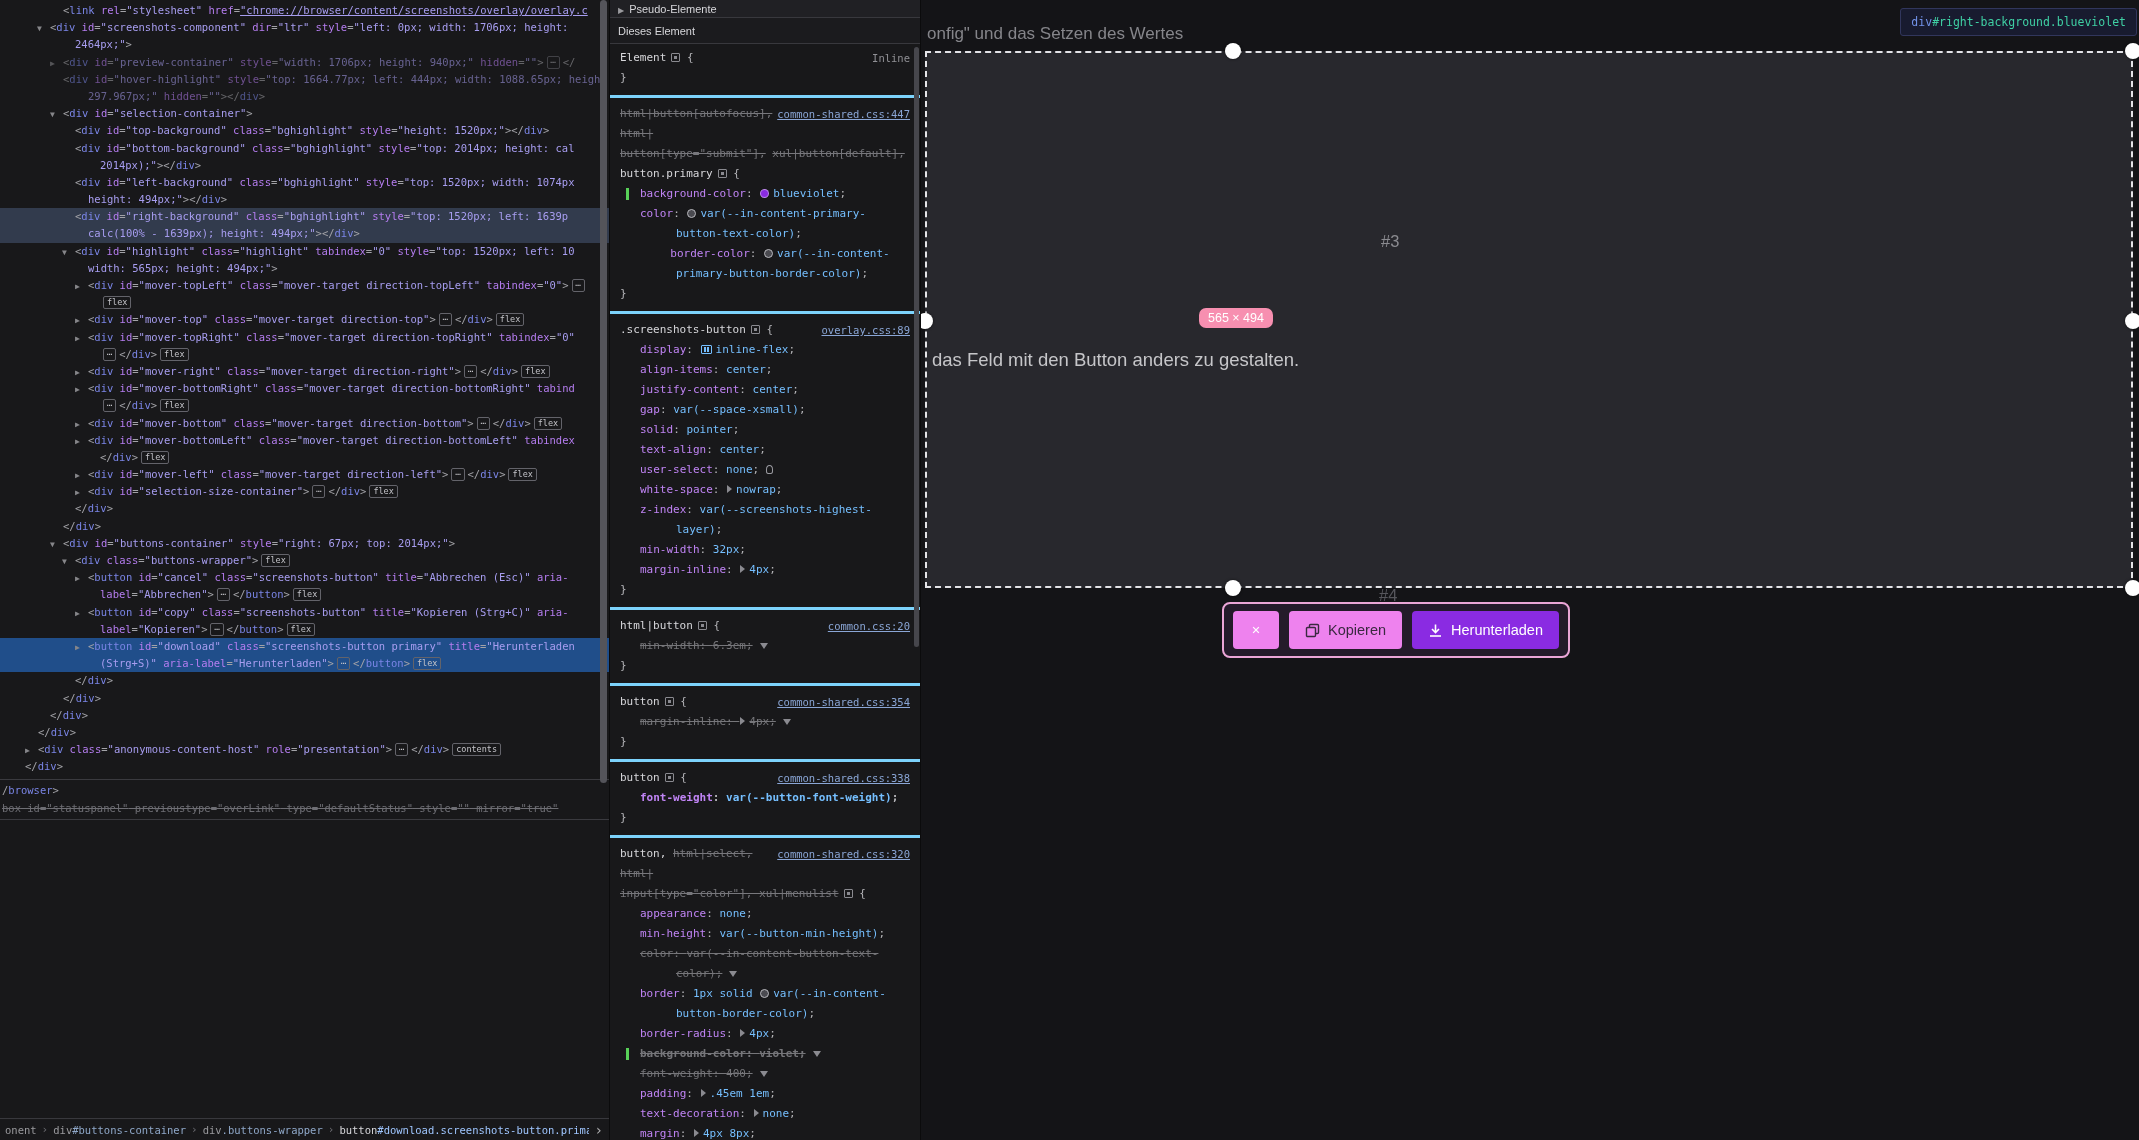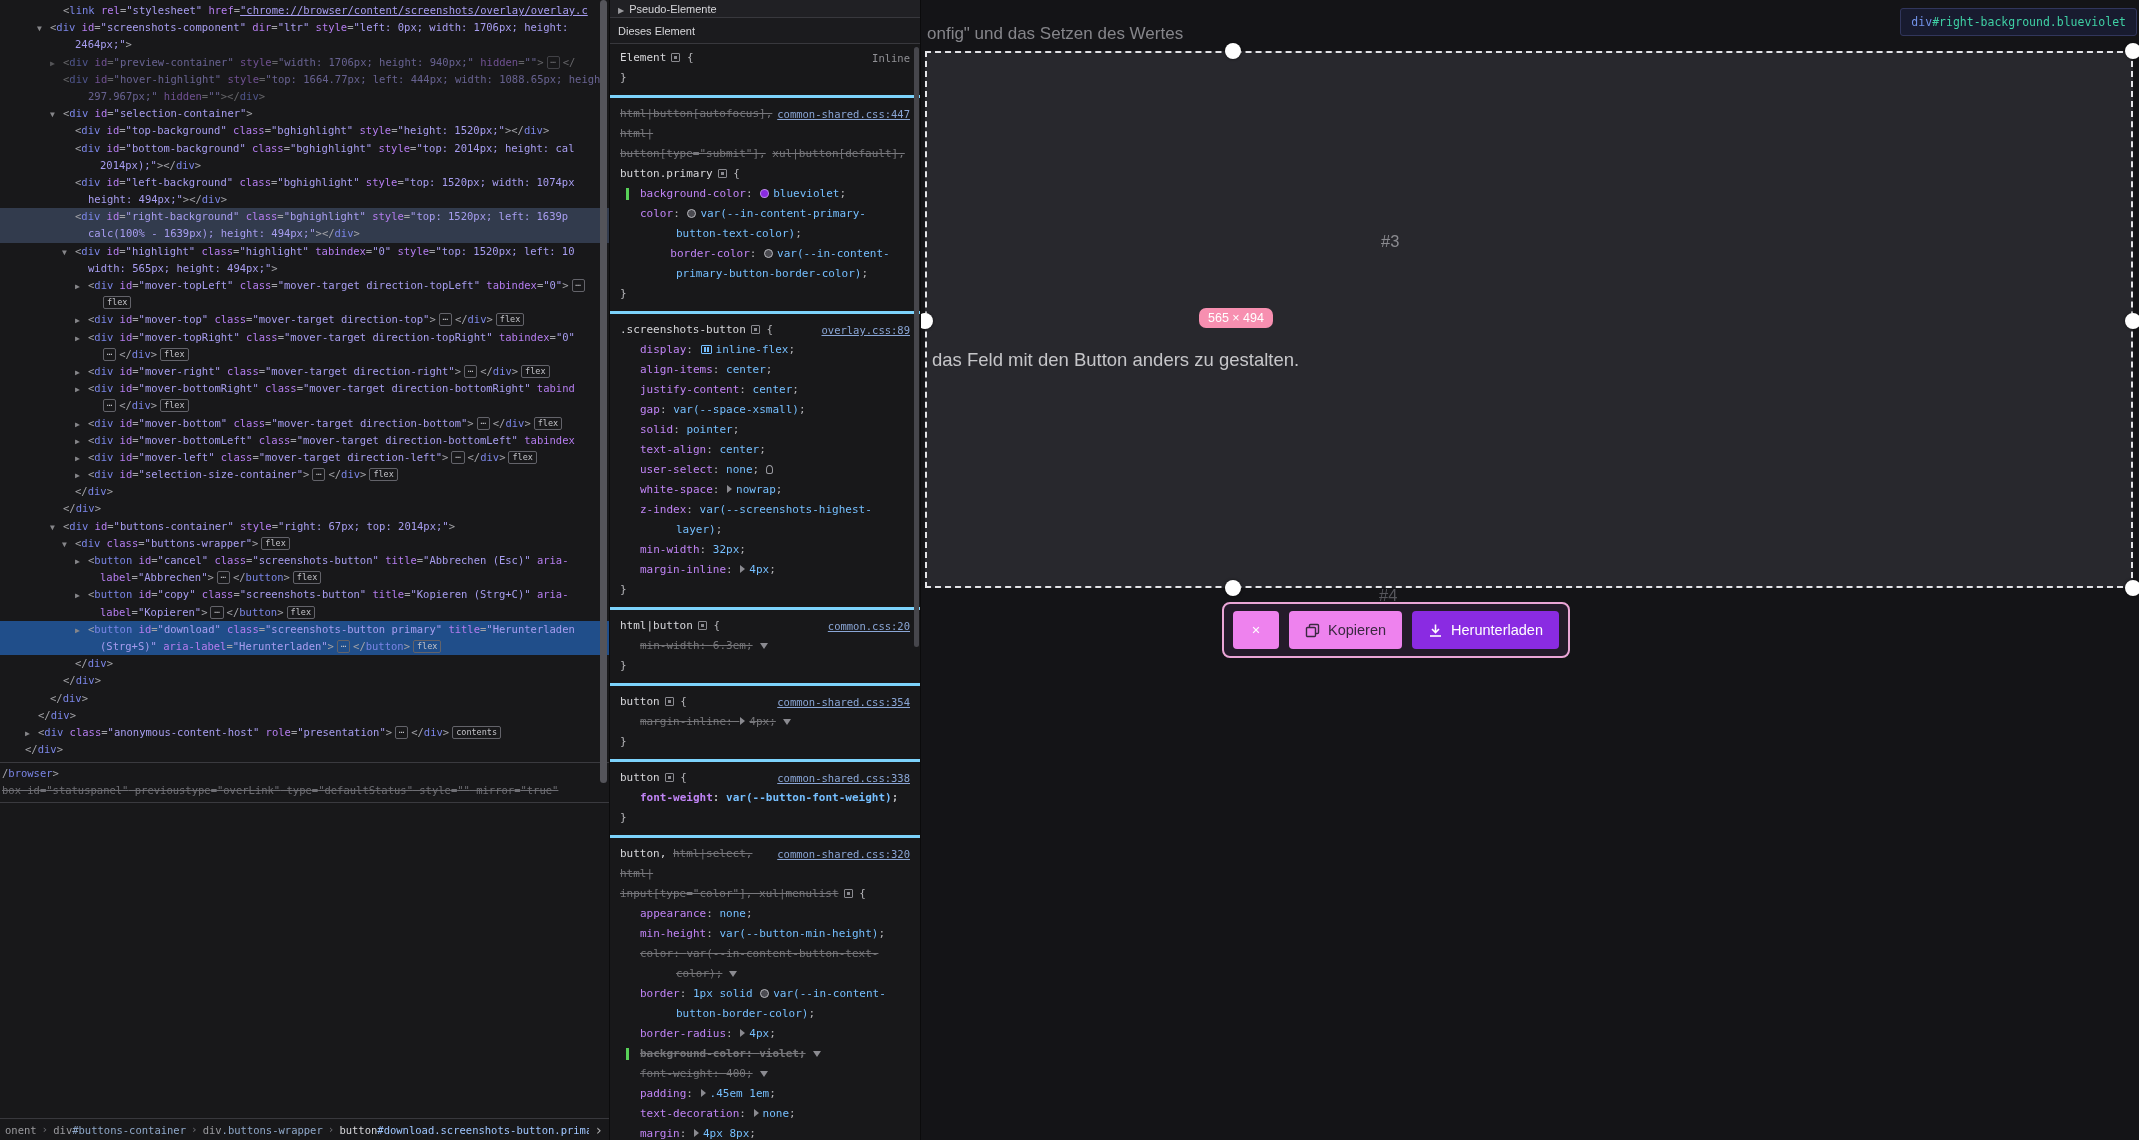--- a/index.html
+++ b/index.html
@@ -109,20 +109,21 @@
         <div class="mk-line" style="padding-left: 75px;"><span class="tarr">▶</span><span class="tp">&lt;</span><span class="tt">div</span><span class="ta"> id</span><span class="tp">=</span><span class="tv">"mover-topLeft"</span><span class="ta"> class</span><span class="tp">=</span><span class="tv">"mover-target direction-topLeft"</span><span class="ta"> tabindex</span><span class="tp">=</span><span class="tv">"0"</span><span class="tp">&gt;</span><span class="ic-ell">⋯</span></div>
         <div class="mk-line" style="padding-left: 100px;"><span class="ic-b">flex</span></div>
         <div class="mk-line" style="padding-left: 75px;"><span class="tarr">▶</span><span class="tp">&lt;</span><span class="tt">div</span><span class="ta"> id</span><span class="tp">=</span><span class="tv">"mover-top"</span><span class="ta"> class</span><span class="tp">=</span><span class="tv">"mover-target direction-top"</span><span class="tp">&gt;</span><span class="ic-ell">⋯</span><span class="tp">&lt;/</span><span class="tt">div</span><span class="tp">&gt;</span><span class="ic-b">flex</span></div>
         <div class="mk-line" style="padding-left: 75px;"><span class="tarr">▶</span><span class="tp">&lt;</span><span class="tt">div</span><span class="ta"> id</span><span class="tp">=</span><span class="tv">"mover-topRight"</span><span class="ta"> class</span><span class="tp">=</span><span class="tv">"mover-target direction-topRight"</span><span class="ta"> tabindex</span><span class="tp">=</span><span class="tv">"0"</span></div>
         <div class="mk-line" style="padding-left: 100px;"><span class="ic-ell">⋯</span><span class="tp">&lt;/</span><span class="tt">div</span><span class="tp">&gt;</span><span class="ic-b">flex</span></div>
         <div class="mk-line" style="padding-left: 75px;"><span class="tarr">▶</span><span class="tp">&lt;</span><span class="tt">div</span><span class="ta"> id</span><span class="tp">=</span><span class="tv">"mover-right"</span><span class="ta"> class</span><span class="tp">=</span><span class="tv">"mover-target direction-right"</span><span class="tp">&gt;</span><span class="ic-ell">⋯</span><span class="tp">&lt;/</span><span class="tt">div</span><span class="tp">&gt;</span><span class="ic-b">flex</span></div>
         <div class="mk-line" style="padding-left: 75px;"><span class="tarr">▶</span><span class="tp">&lt;</span><span class="tt">div</span><span class="ta"> id</span><span class="tp">=</span><span class="tv">"mover-bottomRight"</span><span class="ta"> class</span><span class="tp">=</span><span class="tv">"mover-target direction-bottomRight"</span><span class="ta"> tabind</span></div>
         <div class="mk-line" style="padding-left: 100px;"><span class="ic-ell">⋯</span><span class="tp">&lt;/</span><span class="tt">div</span><span class="tp">&gt;</span><span class="ic-b">flex</span></div>
         <div class="mk-line" style="padding-left: 75px;"><span class="tarr">▶</span><span class="tp">&lt;</span><span class="tt">div</span><span class="ta"> id</span><span class="tp">=</span><span class="tv">"mover-bottom"</span><span class="ta"> class</span><span class="tp">=</span><span class="tv">"mover-target direction-bottom"</span><span class="tp">&gt;</span><span class="ic-ell">⋯</span><span class="tp">&lt;/</span><span class="tt">div</span><span class="tp">&gt;</span><span class="ic-b">flex</span></div>
         <div class="mk-line" style="padding-left: 75px;"><span class="tarr">▶</span><span class="tp">&lt;</span><span class="tt">div</span><span class="ta"> id</span><span class="tp">=</span><span class="tv">"mover-bottomLeft"</span><span class="ta"> class</span><span class="tp">=</span><span class="tv">"mover-target direction-bottomLeft"</span><span class="ta"> tabindex</span></div>
+        <div class="mk-line" style="padding-left: 100px;"><span class="tp">&lt;/</span><span class="tt">div</span><span class="tp">&gt;</span><span class="ic-b">flex</span></div>
         <div class="mk-line" style="padding-left: 75px;"><span class="tarr">▶</span><span class="tp">&lt;</span><span class="tt">div</span><span class="ta"> id</span><span class="tp">=</span><span class="tv">"mover-left"</span><span class="ta"> class</span><span class="tp">=</span><span class="tv">"mover-target direction-left"</span><span class="tp">&gt;</span><span class="ic-ell">⋯</span><span class="tp">&lt;/</span><span class="tt">div</span><span class="tp">&gt;</span><span class="ic-b">flex</span></div>
         <div class="mk-line" style="padding-left: 75px;"><span class="tarr">▶</span><span class="tp">&lt;</span><span class="tt">div</span><span class="ta"> id</span><span class="tp">=</span><span class="tv">"selection-size-container"</span><span class="tp">&gt;</span><span class="ic-ell">⋯</span><span class="tp">&lt;/</span><span class="tt">div</span><span class="tp">&gt;</span><span class="ic-b">flex</span></div>
         <div class="mk-line" style="padding-left: 75px;"><span class="tp">&lt;/</span><span class="tt">div</span><span class="tp">&gt;</span></div>
         <div class="mk-line" style="padding-left: 63px;"><span class="tp">&lt;/</span><span class="tt">div</span><span class="tp">&gt;</span></div>
         <div class="mk-line" style="padding-left: 50px;"><span class="tarr">▼</span><span class="tp">&lt;</span><span class="tt">div</span><span class="ta"> id</span><span class="tp">=</span><span class="tv">"buttons-container"</span><span class="ta"> style</span><span class="tp">=</span><span class="tv">"right: 67px; top: 2014px;"</span><span class="tp">&gt;</span></div>
         <div class="mk-line" style="padding-left: 62px;"><span class="tarr">▼</span><span class="tp">&lt;</span><span class="tt">div</span><span class="ta"> class</span><span class="tp">=</span><span class="tv">"buttons-wrapper"</span><span class="tp">&gt;</span><span class="ic-b">flex</span></div>
         <div class="mk-line" style="padding-left: 75px;"><span class="tarr">▶</span><span class="tp">&lt;</span><span class="tt">button</span><span class="ta"> id</span><span class="tp">=</span><span class="tv">"cancel"</span><span class="ta"> class</span><span class="tp">=</span><span class="tv">"screenshots-button"</span><span class="ta"> title</span><span class="tp">=</span><span class="tv">"Abbrechen (Esc)"</span><span class="ta"> aria-</span></div>
         <div class="mk-line" style="padding-left: 100px;"><span class="ta">label</span><span class="tp">=</span><span class="tv">"Abbrechen"</span><span class="tp">&gt;</span><span class="ic-ell">⋯</span><span class="tp">&lt;/</span><span class="tt">button</span><span class="tp">&gt;</span><span class="ic-b">flex</span></div>
         <div class="mk-line" style="padding-left: 75px;"><span class="tarr">▶</span><span class="tp">&lt;</span><span class="tt">button</span><span class="ta"> id</span><span class="tp">=</span><span class="tv">"copy"</span><span class="ta"> class</span><span class="tp">=</span><span class="tv">"screenshots-button"</span><span class="ta"> title</span><span class="tp">=</span><span class="tv">"Kopieren (Strg+C)"</span><span class="ta"> aria-</span></div>
         <div class="mk-line" style="padding-left: 100px;"><span class="ta">label</span><span class="tp">=</span><span class="tv">"Kopieren"</span><span class="tp">&gt;</span><span class="ic-ell">⋯</span><span class="tp">&lt;/</span><span class="tt">button</span><span class="tp">&gt;</span><span class="ic-b">flex</span></div>

